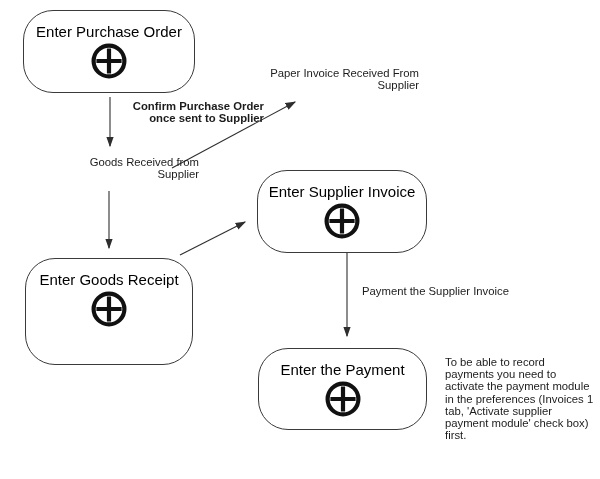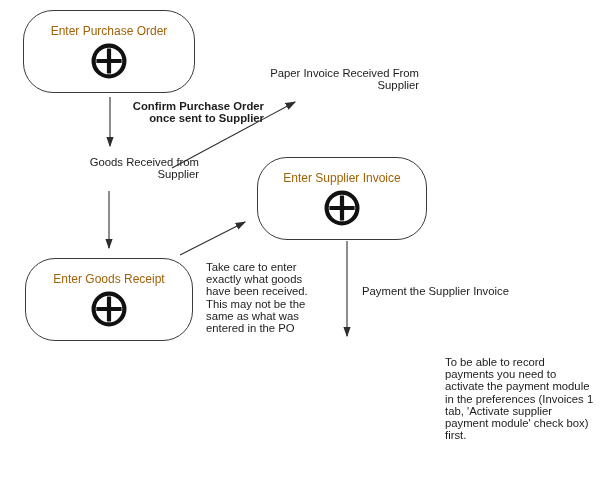--- a/index.html
+++ b/index.html
@@ -29,33 +29,33 @@
     box-sizing: border-box;
     background: #ffffff;
     border: 1.5px solid #3a3a3a;
     border-radius: 30px;
     display: flex;
     flex-direction: column;
     align-items: center;
     padding-top: 13px;
   }
   .node-title {
-    font-size: 12px;
+    font-size: 15px;
     line-height: 15px;
-    color: #a16207;
+    color: #000000;
     white-space: nowrap;
   }
   .plus-icon {
     margin-top: 3px;
     width: 38px;
     height: 38px;
   }
   .node-po  { left: 23px;  top: 10px;  width: 172px; height: 83px; }
-  .node-si  { left: 257px; top: 157px; width: 170px; height: 83px; }
-  .node-gr  { left: 25px;  top: 258px; width: 168px; height: 83px; }
+  .node-si  { left: 257px; top: 170px; width: 170px; height: 83px; }
+  .node-gr  { left: 25px;  top: 258px; width: 168px; height: 107px; }
   .node-pay { left: 258px; top: 348px; width: 169px; height: 82px; }
   .ann {
     position: absolute;
     font-size: 11.3px;
     line-height: 12.2px;
     white-space: pre-line;
     color: #1c1c1c;
   }
   .ann-center { text-align: right; }
   .ann-paper    { left: 239px; top: 67px;  width: 180px; }
@@ -102,36 +102,37 @@
   </div>
 
   <div class="node node-gr">
     <div class="node-title">Enter Goods Receipt</div>
     <svg class="plus-icon" viewBox="0 0 38 38">
       <circle cx="19" cy="19" r="15.4" fill="none" stroke="#111" stroke-width="4.2"></circle>
       <path d="M19 6.4 V31.6 M6.4 19 H31.6" stroke="#111" stroke-width="4.2"></path>
     </svg>
   </div>
 
+  <div class="node node-pay">
+    <div class="node-title">Enter the Payment</div>
+    <svg class="plus-icon" viewBox="0 0 38 38">
+      <circle cx="19" cy="19" r="15.4" fill="none" stroke="#111" stroke-width="4.2"></circle>
+      <path d="M19 6.4 V31.6 M6.4 19 H31.6" stroke="#111" stroke-width="4.2"></path>
+    </svg>
+  </div>
 
   <div class="ann ann-center ann-paper">Paper Invoice Received From
 Supplier</div>
 
   <div class="ann ann-center ann-confirm">Confirm Purchase Order
 once sent to Supplier</div>
 
   <div class="ann ann-center ann-goods">Goods Received from
 Supplier</div>
 
-  <div class="ann ann-takecare">Take care to enter
-exactly what goods
-have been received.
-This may not be the
-same as what was
-entered in the PO</div>
 
   <div class="ann ann-finalise">Payment the Supplier Invoice</div>
 
   <div class="ann ann-record">To be able to record
 payments you need to
 activate the payment module
 in the preferences (Invoices 1
 tab, 'Activate supplier
 payment module' check box)
 first.</div>

